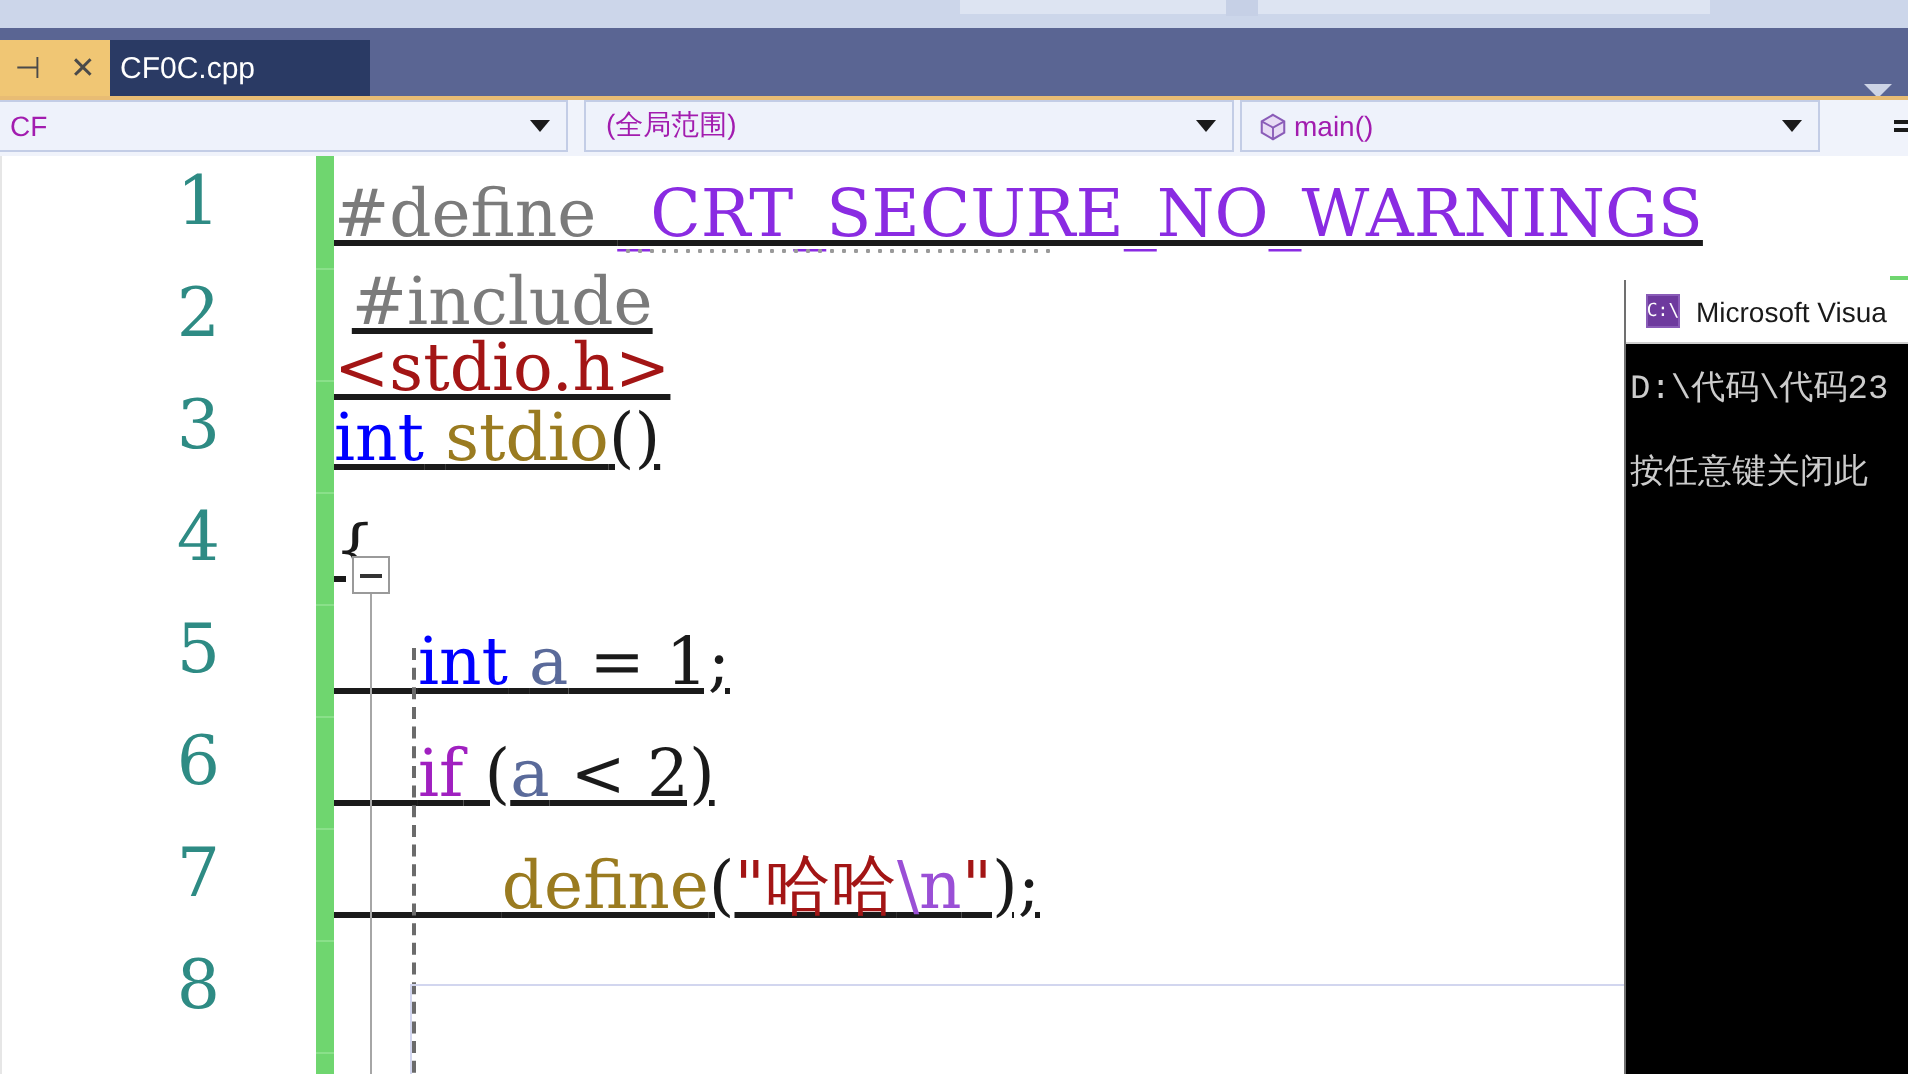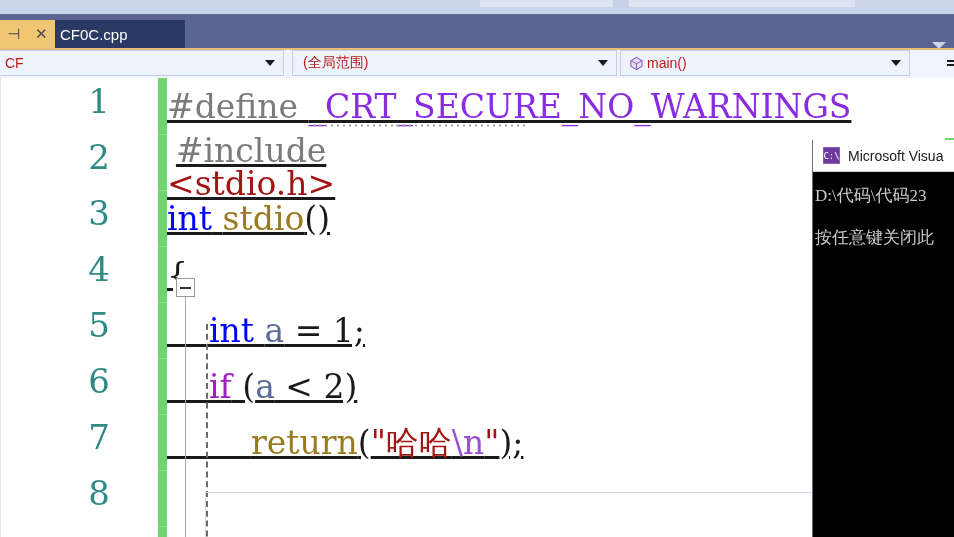--- a/index.html
+++ b/index.html
@@ -81,21 +81,21 @@
     box-sizing: border-box;
     display: flex; align-items: center;
     cursor: pointer;
   }
   #combo-project { left: -6px; width: 290px; }
   #combo-scope   { left: 292px; width: 325px; }
   #combo-member  { left: 620px; width: 290px; }
 
   .combo-text {
     margin-left: 10px;
-    font-size: 14px; color: #b91c1c;
+    font-size: 14px; color: #a21caf;
     font-family: "Liberation Sans", sans-serif;
     white-space: nowrap; overflow: hidden;
     flex: 1;
   }
   .combo-text.indent { margin-left: 26px; }
   .combo-arrow {
     width: 0; height: 0; margin-right: 8px;
     border-left: 5px solid transparent;
     border-right: 5px solid transparent;
     border-top: 6px solid #1a1a1a;
@@ -233,21 +233,21 @@
     white-space: nowrap;
   }
   .console-body {
     position: absolute; left: 0; top: 32px; width: 142px; height: 365px;
     background: #000000;
     padding: 12px 0 0 2px;
     box-sizing: border-box;
   }
   .console-line {
     color: #cccccc; font-size: 17px; line-height: 24px;
-    font-family: Liberation Serif, serif;
+    font-family: Liberation Mono, monospace;
     white-space: nowrap;
   }
   .console-gap { height: 18px; }
   .console-topedge {
     position: absolute; left: 945px; top: 138px; width: 9px; height: 4px;
     background: #6fd66f;
   }
 </style>
 </head>
 <body>
@@ -322,21 +322,21 @@
         <div class="change-bar-seg" style="top: 448px;"></div>
       </div>
 
     <div class="code">
         <div class="code-line" style="top: 0px;"><span class="tok-pp">#define </span><span class="tok-macro">_CRT_SECURE_NO_WARNINGS</span></div>
         <div class="code-line" style="top: 56px; flex-direction: column;"><span class="tok-pp">#include</span><span class="tok-str">&lt;stdio.h&gt;</span></div>
         <div class="code-line" style="top: 112px;"><span class="tok-kw">int</span><span class="tok-plain"> </span><span class="tok-fn">stdio</span><span class="tok-plain">()</span></div>
         <div class="code-line" style="top: 168px;"><span class="tok-plain">{</span></div>
         <div class="code-line" style="top: 224px;"><span class="tok-plain">    </span><span class="tok-kw">int</span><span class="tok-plain"> </span><span class="tok-var">a</span><span class="tok-plain"> = 1;</span></div>
         <div class="code-line" style="top: 280px;"><span class="tok-plain">    </span><span class="tok-ctrl">if</span><span class="tok-plain"> (</span><span class="tok-var">a</span><span class="tok-plain"> &lt; 2)</span></div>
-        <div class="code-line" style="top: 336px;"><span class="tok-plain">        </span><span class="tok-fn">return</span><span class="tok-plain">(</span><span class="tok-str">"哈哈</span><span class="tok-esc">\n</span><span class="tok-str">"</span><span class="tok-plain">);</span></div>
+        <div class="code-line" style="top: 336px;"><span class="tok-plain">        </span><span class="tok-fn">define</span><span class="tok-plain">(</span><span class="tok-str">"哈哈</span><span class="tok-esc">\n</span><span class="tok-str">"</span><span class="tok-plain">);</span></div>
       </div>
 
     <div class="collapse-box">
       <i></i>
     </div>
     <div class="collapse-stem"></div>
     <div class="indent-guide"></div>
     <div class="cur-line"></div>
   </div>
 

